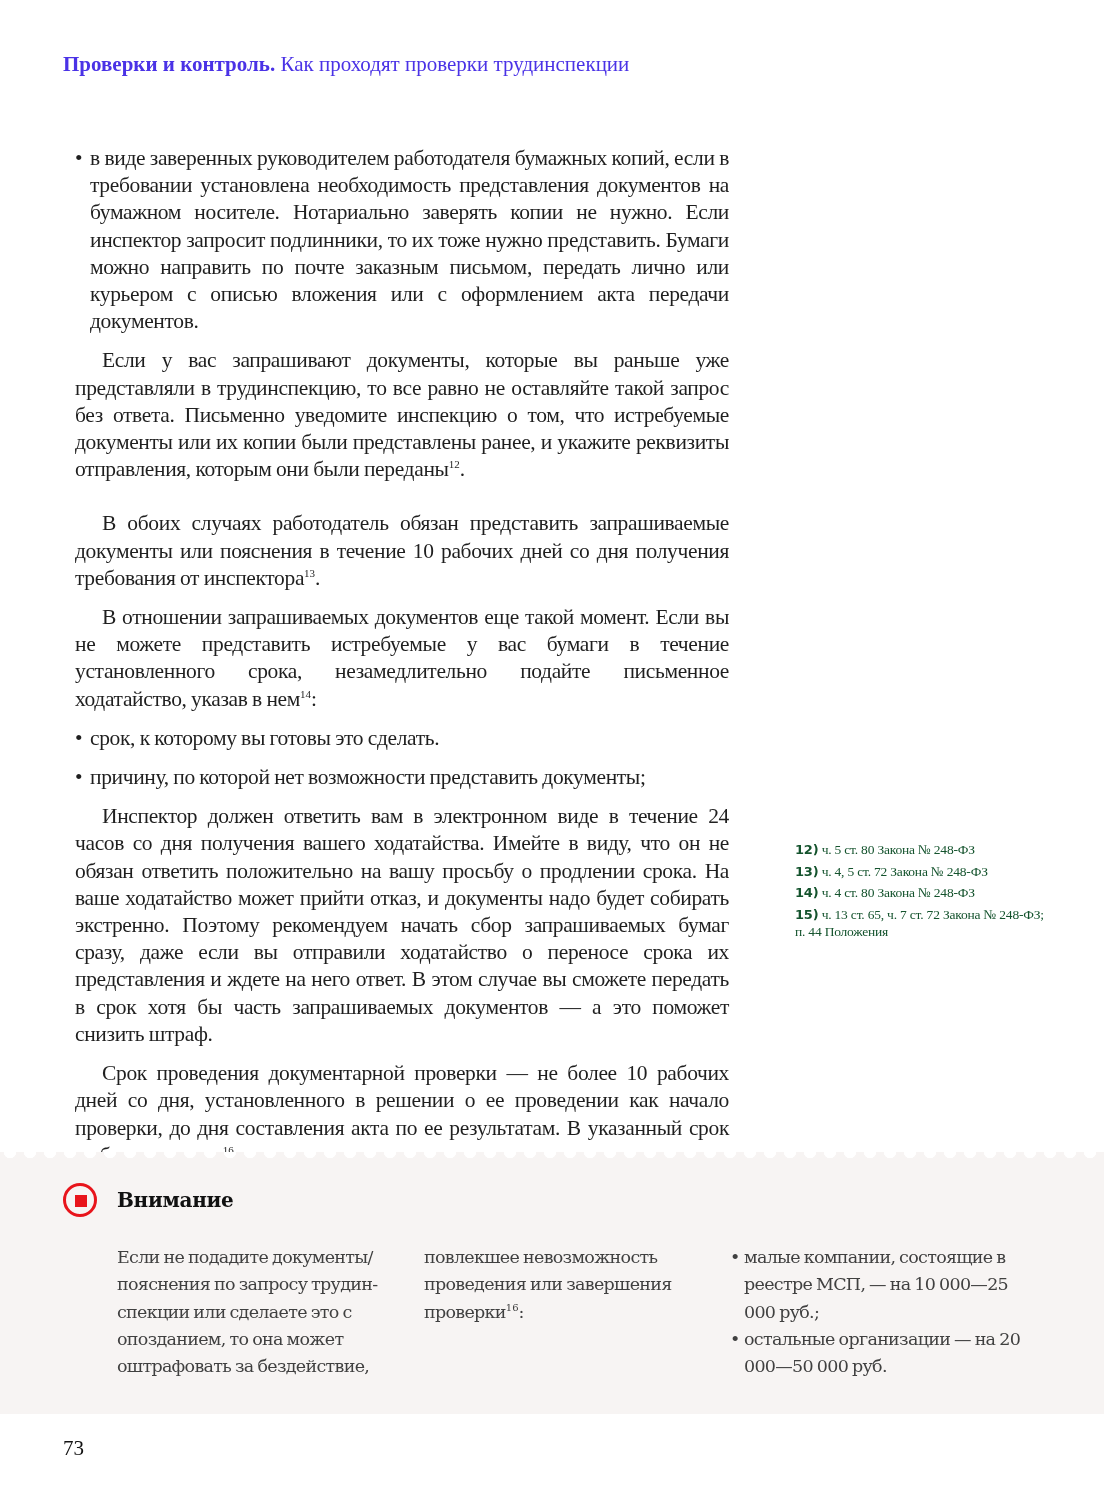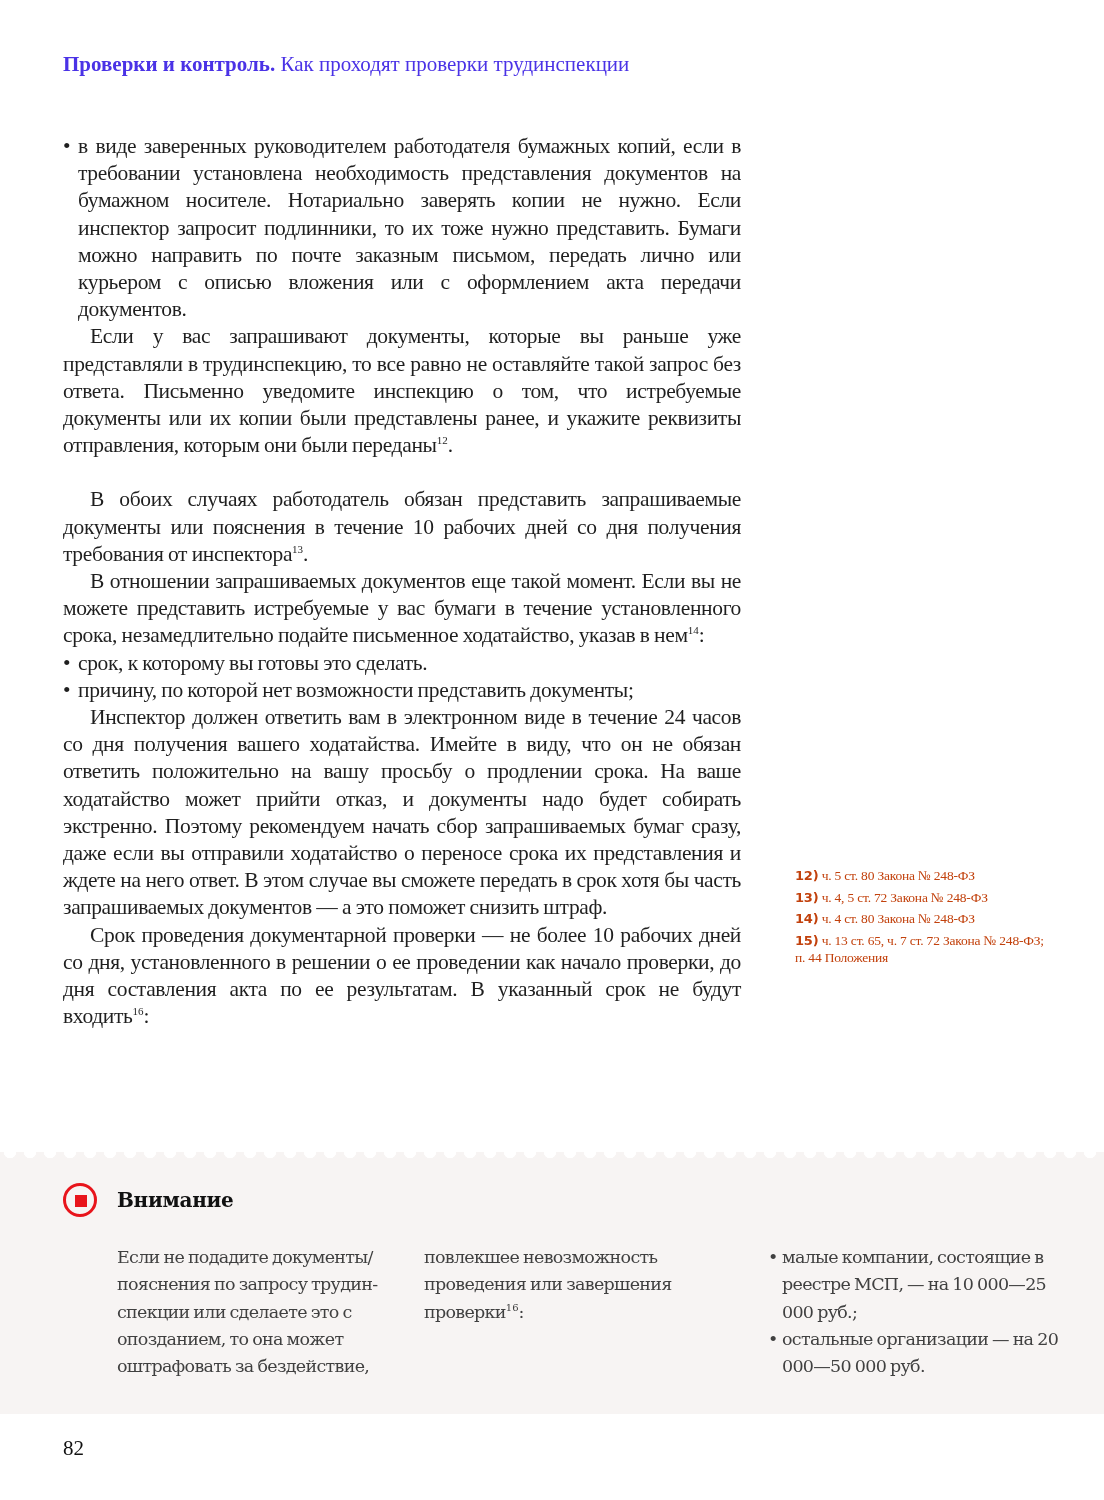--- a/index.html
+++ b/index.html
@@ -11,31 +11,31 @@
     .header {
       position: absolute; left: 63px; top: 52px; font-size: 21px; color: #4a32e6;
       font-family: "Liberation Serif", serif; white-space: nowrap;
     }
     .header .sec { font-weight: bold; }
     .main {
       position: absolute; left: 63px; top: 133px; width: 678px;
       font-size: 21.5px; line-height: 27.2px; text-align: justify;
       letter-spacing: -0.35px; word-spacing: -0.5px;
     }
-    .main p { margin: 0; }
+    .main p { margin: 12px; }
     .main p.ind { text-indent: 27px; }
     .main p.gap { margin-top: 27px; }
     .bul { position: relative; padding-left: 15px; }
     .bul::before {
       content: "•"; position: absolute; left: 0; top: 0;
     }
     sup { font-size: 11px; line-height: 0; vertical-align: 8px; letter-spacing: 0; }
     .notes {
-      position: absolute; left: 795px; top: 867px; width: 250px;
-      font-size: 13.5px; line-height: 17.5px; color: #c2410c;
+      position: absolute; left: 795px; top: 841px; width: 250px;
+      font-size: 13.5px; line-height: 17.5px; color: #14532d;
       font-family: "Liberation Serif", serif; letter-spacing: -0.2px;
     }
     .note { margin-bottom: 4px; }
     .note b { font-family: "DejaVu Sans", sans-serif; font-size: 13px; font-weight: bold; }
     .panel {
       position: absolute; left: 0; top: 1158px; width: 1104px; height: 256px;
       background: #f7f4f3;
     }
     .panel::before {
       content: ""; position: absolute; left: 0; top: -6px; width: 100%; height: 8px;
@@ -55,21 +55,21 @@
       color: #111; font-family: "DejaVu Serif", serif; letter-spacing: -0.3px; text-align: center;
     }
     .col {
       position: absolute; top: 1244px; font-size: 17.5px; line-height: 27.3px;
       color: #404040; font-family: "DejaVu Serif", serif; letter-spacing: -0.7px;
       word-spacing: -1px;
     }
     .col p { margin: 0; }
     .col1 { left: 117px; width: 280px; }
     .col2 { left: 424px; width: 280px; }
-    .col3 { left: 768px; width: 300px; }
+    .col3 { left: 730px; width: 300px; }
     .col .bul { padding-left: 14px; }
     .col sup { font-size: 10px; vertical-align: 7px; }
     .pagenum {
       position: absolute; left: 63px; top: 1436px; font-size: 21px; color: #111;
       font-family: "Liberation Serif", serif;
     }
   </style>
 </head>
 <body>
 
@@ -104,13 +104,13 @@
   <p>Если не подадите документы/ пояснения по запросу трудин­спекции или сделаете это с опозданием, то она может оштрафовать за бездействие,</p>
 </div>
 <div class="col col2">
   <p><span>повлекшее невозможность проведения или завершения проверки</span><sup>16</sup>:</p>
 </div>
 <div class="col col3">
   <p class="bul">малые компании, состоящие в реестре МСП, — на 10 000—25 000 руб.;</p>
   <p class="bul">остальные организации — на 20 000—50 000 руб.</p>
 </div>
 
-<div class="pagenum">82</div>
+<div class="pagenum">73</div>
 
 </body></html>

